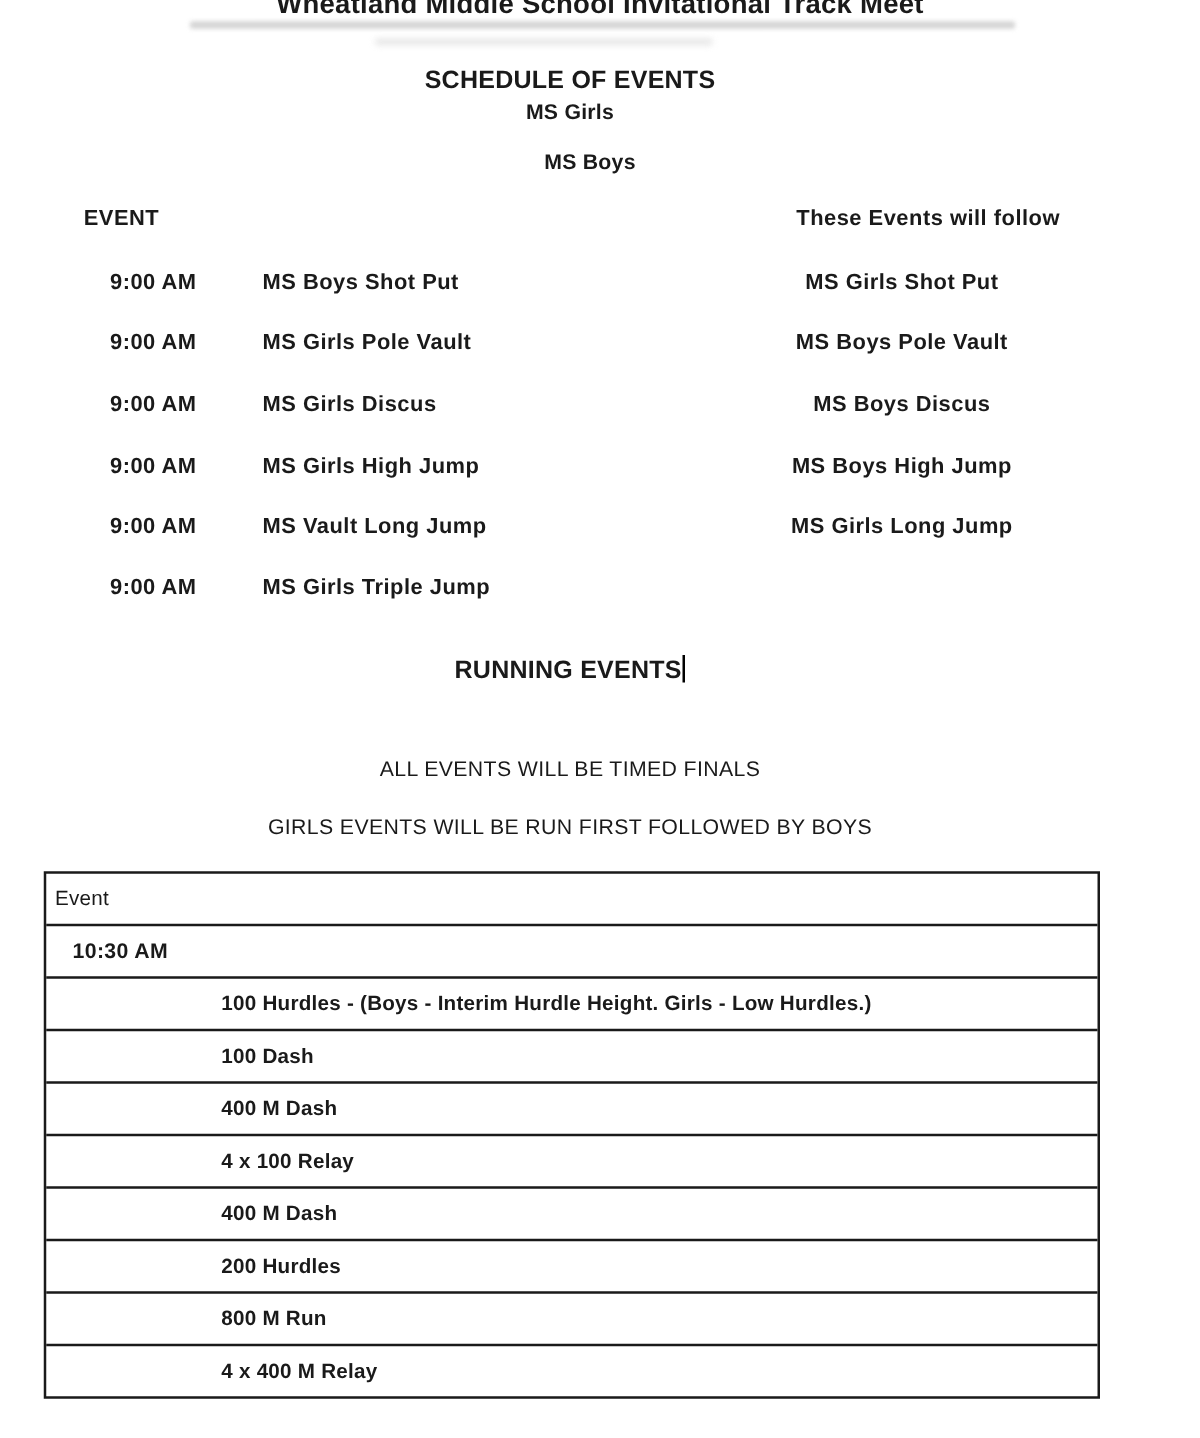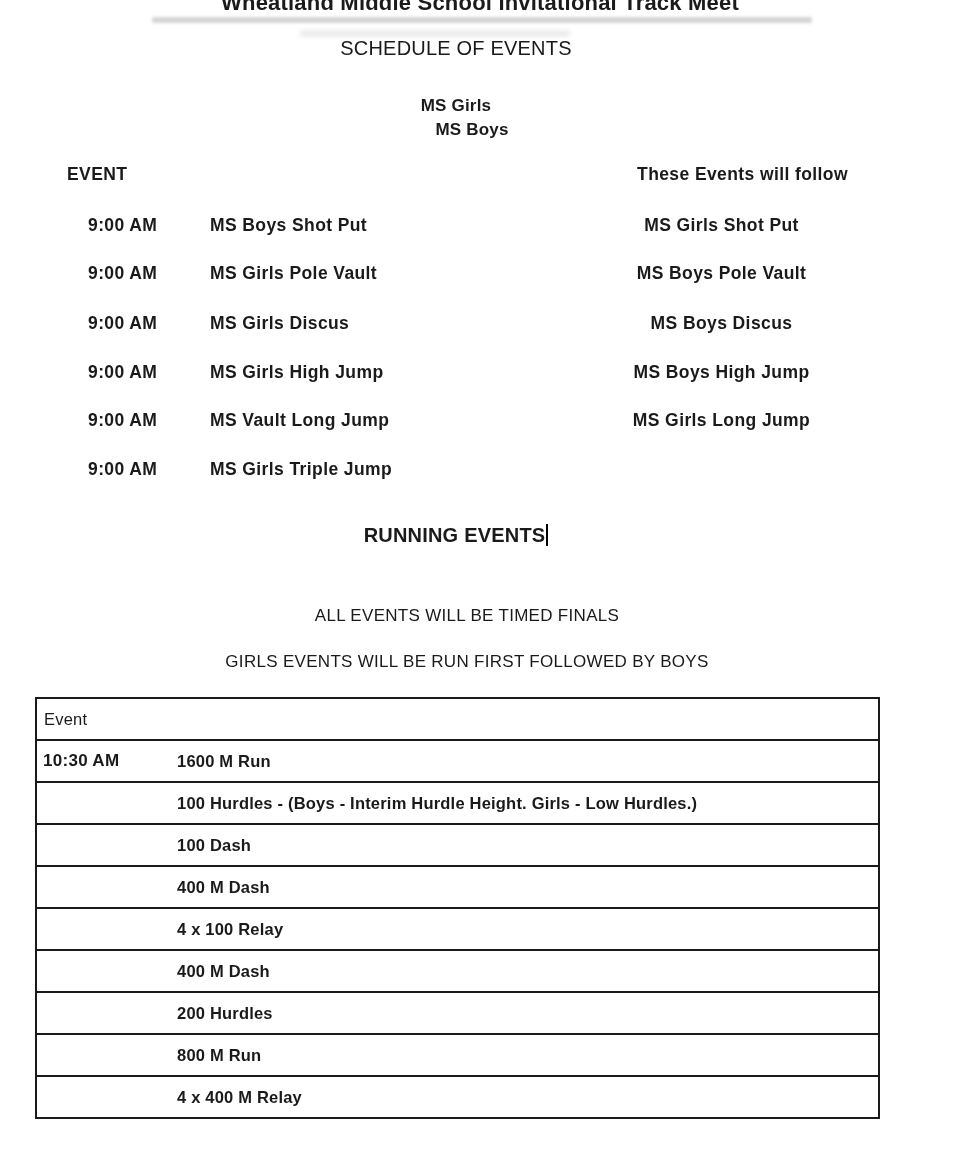--- a/index.html
+++ b/index.html
@@ -11,52 +11,52 @@
   }
   .abs{position:absolute;}
   .centered{left:0;width:912px;text-align:center;}
   .doc-title{
     top:-9px;left:0;width:960px;text-align:center;
     font-size:22px;font-weight:700;letter-spacing:0.2px;line-height:24px;
     white-space:nowrap;
   }
   .smudge{background:#c7c7c7;filter:blur(1.5px);opacity:0.75;border-radius:2px;}
   .smudge2{background:#dedede;filter:blur(2.5px);opacity:0.8;border-radius:2px;}
-  .schedule-heading{top:37px;font-size:20px;font-weight:400;letter-spacing:0.2px;}
+  .schedule-heading{top:53px;font-size:20px;font-weight:700;letter-spacing:0.2px;}
   .division-line{font-size:17px;font-weight:600;letter-spacing:0.2px;}
   .col-header{font-size:17.5px;font-weight:700;letter-spacing:0.4px;white-space:nowrap;}
   .fe-row{left:0;top:0;width:960px;height:20px;}
   .fe-time{position:absolute;left:60px;font-size:17.5px;font-weight:700;letter-spacing:0.4px;white-space:nowrap;margin-left:28px;}
   .fe-event{position:absolute;left:210px;font-size:17.5px;font-weight:700;letter-spacing:0.4px;white-space:nowrap;}
   .fe-follows{position:absolute;left:544px;width:355px;text-align:center;font-size:17.5px;font-weight:700;letter-spacing:0.4px;white-space:nowrap;}
   .running-heading{top:524px;font-size:20px;font-weight:700;letter-spacing:0.2px;}
   .caret{display:inline-block;width:2px;height:22px;background:#000;vertical-align:-4px;margin-left:1px;}
-  .note{font-size:17px;font-weight:400;letter-spacing:0.3px;padding-left:11px;}
+  .note{font-size:17px;font-weight:400;letter-spacing:0.3px;}
   .note1{top:606px;}
   .note2{top:652px;}
   .etable{
     left:35px;top:697px;width:841px;
     border:2px solid #1a1a1a;background:#ffffff;
   }
   .trow{height:40px;display:flex;align-items:center;}
   .trow + .trow{border-top:2px solid #1a1a1a;}
   .t-head{font-size:16.5px;font-weight:500;letter-spacing:0.2px;padding-left:7px;}
-  .t-time{width:140px;padding-left:6px;box-sizing:border-box;font-size:17px;font-weight:700;letter-spacing:0.3px;white-space:nowrap;}
+  .t-time{width:140px;padding-left:21px;box-sizing:border-box;font-size:17px;font-weight:700;letter-spacing:0.3px;white-space:nowrap;}
   .t-event{flex:1;font-size:16.5px;font-weight:600;letter-spacing:0.2px;white-space:nowrap;}
 </style>
 </head>
 <body>
 
 <div class="abs doc-title">Wheatland Middle School Invitational Track Meet</div>
 
 <div class="abs smudge" style="left:152px;top:17px;width:660px;height:6px;"></div>
 <div class="abs smudge2" style="left:300px;top:31px;width:270px;height:5px;"></div>
 
 <div class="abs centered schedule-heading">SCHEDULE OF EVENTS</div>
-<div class="abs centered division-line" style="top:96px;">MS Girls</div>
+<div class="abs centered division-line" style="top:80px;">MS Girls</div>
 <div class="abs centered division-line" style="top:120px;margin-left:16px;">MS Boys</div>
 
 <div class="abs col-header" style="left:67px;top:164px;">EVENT</div>
 <div class="abs col-header" style="left:565px;width:355px;text-align:center;top:164px;">These Events will follow</div>
 
 <div class="abs fe-row" style="top:215px;">
   <span class="fe-time">9:00 AM</span>
   <span class="fe-event">MS Boys Shot Put</span>
   <span class="fe-follows">MS Girls Shot Put</span>
 </div>
@@ -90,21 +90,20 @@
 </div>
 <div class="abs centered note note1">ALL EVENTS WILL BE TIMED FINALS</div>
 <div class="abs centered note note2">GIRLS EVENTS WILL BE RUN FIRST FOLLOWED BY BOYS</div>
 
 <div class="abs etable">
   <div class="trow">
     <span class="t-head">Event</span>
   </div>
   <div class="trow">
     <span class="t-time">10:30 AM</span>
-    <span class="t-event">1600 M Run</span>
   </div>
   <div class="trow">
     <span class="t-time"></span>
     <span class="t-event">100 Hurdles - (Boys - Interim Hurdle Height. Girls -  Low Hurdles.)</span>
   </div>
   <div class="trow">
     <span class="t-time"></span>
     <span class="t-event">100 Dash</span>
   </div>
   <div class="trow">

